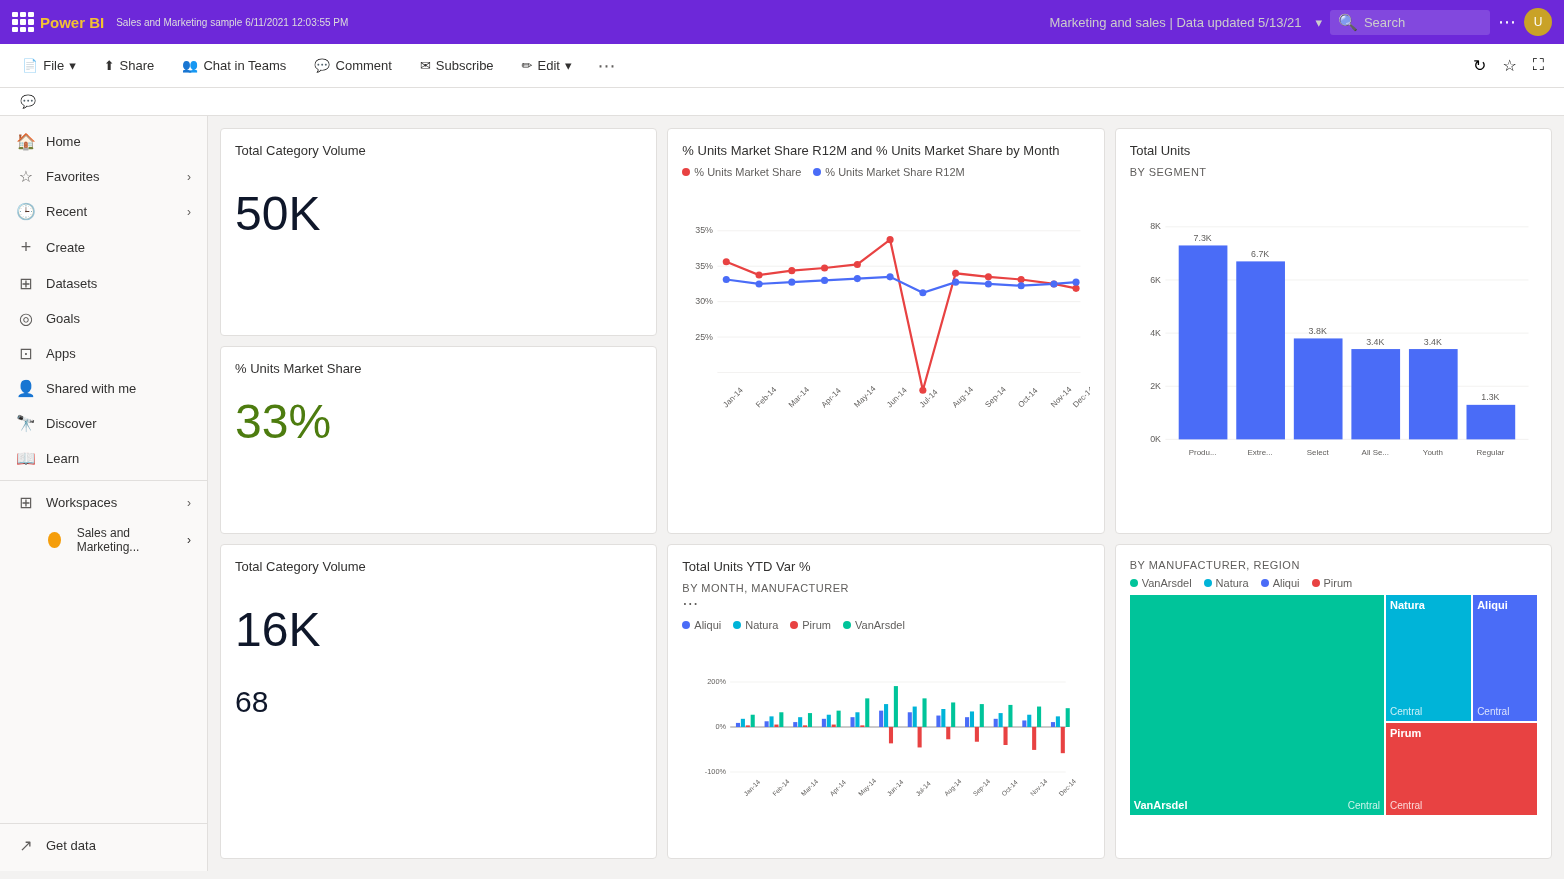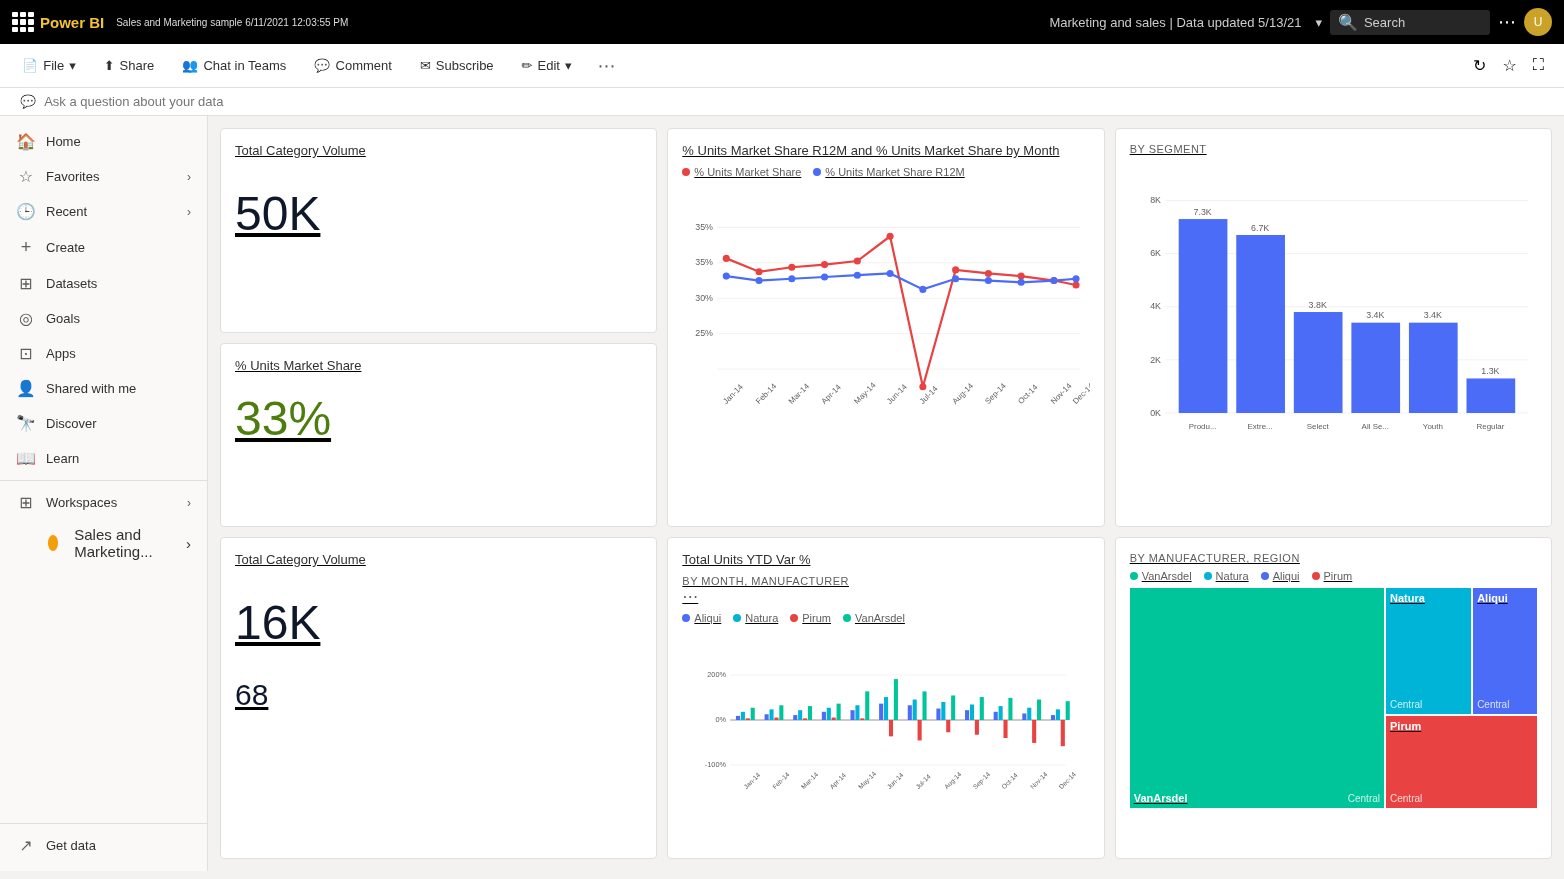--- a/index.html
+++ b/index.html
@@ -1,20 +1,20 @@
 <!DOCTYPE html>
 <html><head>
   <meta charset="utf-8">
   <style>
     * { box-sizing: border-box; margin: 0; padding: 0; }
     body { font-family: 'Segoe UI', Arial, sans-serif; background: #f3f2f1; overflow: hidden; width: 1564px; height: 879px; }
 
     
     .top-nav {
-      display: flex; align-items: center; background: #000000; height: 44px;
+      display: flex; align-items: center; background: #6d28d9; height: 44px;
       padding: 0 12px; color: white; gap: 8px;
     }
     .top-nav .waffle { width: 20px; height: 20px; display: grid; grid-template-columns: repeat(3,6px); gap:2px; }
     .top-nav .waffle span { background: white; border-radius: 1px; }
     .top-nav .brand { font-size: 15px; font-weight: 600; color: #f3c132; margin-right: 4px; }
     .top-nav .doc-title { font-size: 10px; color: #ddd; flex: 1; }
     .top-nav .center-info { font-size: 13px; color: #ccc; display: flex; align-items: center; gap: 14px; }
     .top-nav .search-box {
       display: flex; align-items: center; background: rgba(255,255,255,0.15);
       border-radius: 3px; padding: 3px 8px; gap: 6px; width: 160px;
@@ -46,28 +46,28 @@
     
     .sidebar { width: 208px; background: #faf9f8; border-right: 1px solid #e1dfdd; display: flex; flex-direction: column; padding: 8px 0; }
     .sidebar-item {
       display: flex; align-items: center; gap: 10px; padding: 8px 16px;
       font-size: 13px; color: #323130; cursor: pointer; border-radius: 0;
     }
     .sidebar-item .icon { font-size: 16px; width: 20px; text-align: center; color: #605e5c; }
     .sidebar-item .chevron { margin-left: auto; font-size: 12px; color: #605e5c; }
     .sidebar-divider { height: 1px; background: #e1dfdd; margin: 4px 0; }
     .sidebar-bottom { margin-top: auto; }
-    .sub-item { display: flex; align-items: center; gap: 16px; padding: 6px 16px 6px 48px; font-size: 15px; color: #323130; cursor: pointer; }
+    .sub-item { display: flex; align-items: center; gap: 16px; padding: 6px 16px 6px 48px; font-size: 12px; color: #323130; cursor: pointer; }
     .sub-item .ws-dot { width: 16px; height: 16px; border-radius: 50%; background: #f59e0b; display: flex; align-items: center; justify-content: center; }
 
     
     .content { flex: 1; overflow-y: auto; padding: 12px; display: grid; grid-template-columns: 1fr 1fr 1fr; grid-template-rows: auto auto; gap: 10px; }
 
     
-    .card { background: white; border: 1px solid #e1dfdd; border-radius: 4px; padding: 14px; text-decoration: underline; }
+    .card { background: white; border: 1px solid #e1dfdd; border-radius: 4px; padding: 14px; }
     .card-title { font-size: 13px; color: #323130; font-weight: 500; margin-bottom: 8px; }
     .card-subtitle { font-size: 11px; color: #605e5c; letter-spacing: 0.5px; text-transform: uppercase; }
     .big-number { font-size: 48px; font-weight: 300; color: #0f172a; text-align: left; padding: 20px 0; }
     .pct-number { font-size: 48px; font-weight: 300; color: #4d7c0f; text-align: left; padding: 10px 0; }
     svg text { font-family: 'Segoe UI', Arial, sans-serif; }
 
     
     .legend { display: flex; gap: 12px; flex-wrap: wrap; margin-bottom: 6px; }
     .legend-item { display: flex; align-items: center; gap: 4px; font-size: 11px; color: #605e5c; }
     .legend-dot { width: 8px; height: 8px; border-radius: 50%; }
@@ -136,21 +136,20 @@
   <span style="font-size:18px; cursor:pointer; color:#605e5c; margin-left:4px;">⋯</span>
   <div class="toolbar-right">
     <span class="toolbar-icon">↻</span>
     <span class="toolbar-icon">☆</span>
     <span class="toolbar-icon">⛶</span>
   </div>
 </div>
 
 <div class="qa-bar">
   <span>💬</span>
-  <input class="qa-input" type="text" placeholder="Ask a question about your data" style="">
 </div>
 
 <div class="main-layout">
 
   <div class="sidebar">
     <div class="sidebar-item">
       <span class="icon">🏠</span>
       <span>Home</span>
     </div>
     <div class="sidebar-item">
@@ -284,20 +283,21 @@
         <text x="272" y="220" font-size="9" fill="#605e5c" transform="rotate(-45,272,220)">Jul-14</text>
         <text x="309" y="220" font-size="9" fill="#605e5c" transform="rotate(-45,309,220)">Aug-14</text>
         <text x="346" y="220" font-size="9" fill="#605e5c" transform="rotate(-45,346,220)">Sep-14</text>
         <text x="383" y="220" font-size="9" fill="#605e5c" transform="rotate(-45,383,220)">Oct-14</text>
         <text x="420" y="220" font-size="9" fill="#605e5c" transform="rotate(-45,420,220)">Nov-14</text>
         <text x="445" y="220" font-size="9" fill="#605e5c" transform="rotate(-45,445,220)">Dec-14</text>
       </svg>
     </div>
 
     <div class="card card-tall" style="grid-row: span 2;">
+      <div class="card-title">Total Units</div>
       <div class="card-subtitle">BY SEGMENT</div>
       <svg viewBox="0 0 460 320" style="width:100%;height:calc(100% - 50px);margin-top:8px;">
 
         <text x="35" y="25" text-anchor="end" font-size="10" fill="#605e5c">8K</text>
         <text x="35" y="85" text-anchor="end" font-size="10" fill="#605e5c">6K</text>
         <text x="35" y="145" text-anchor="end" font-size="10" fill="#605e5c">4K</text>
         <text x="35" y="205" text-anchor="end" font-size="10" fill="#605e5c">2K</text>
         <text x="35" y="265" text-anchor="end" font-size="10" fill="#605e5c">0K</text>
 
         <line x1="40" y1="22" x2="450" y2="22" stroke="#e1dfdd" stroke-width="0.5"></line>

